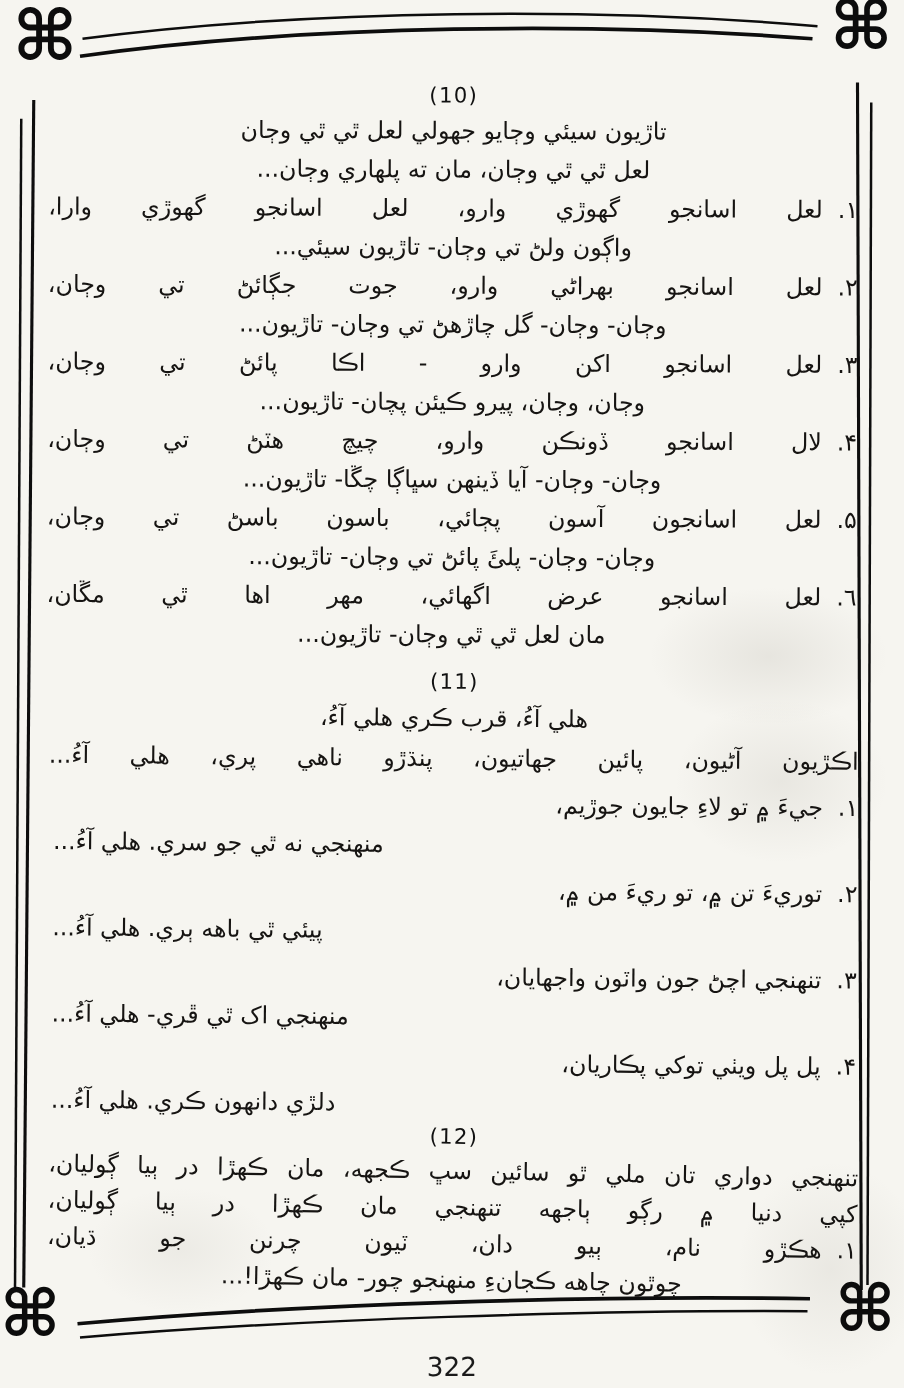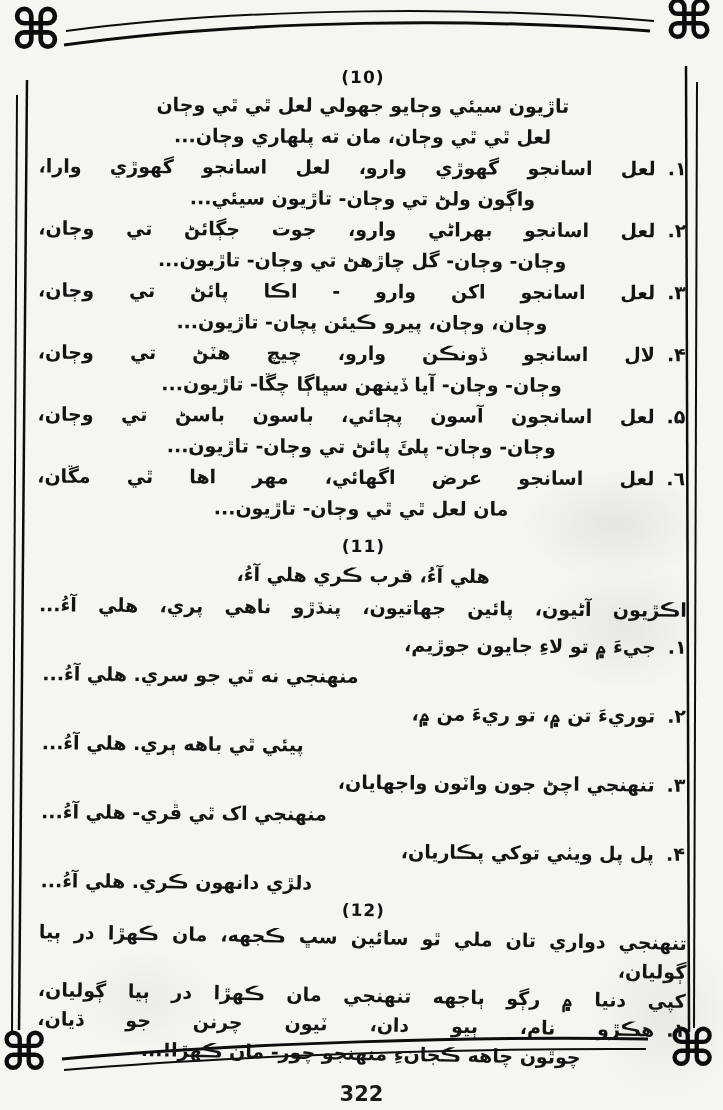--- a/index.html
+++ b/index.html
@@ -17,40 +17,40 @@
   }
   .orn{position:absolute;color:#0c0c0c;font-weight:700;line-height:1;}
   .orn-tl{left:10px;top:2px;font-size:56px;}
   .orn-tr{left:664px;top:-6px;font-size:54px;}
   .orn-bl{left:0px;top:1026px;font-size:52px;}
   .orn-br{left:668px;top:1022px;font-size:52px;}
   svg.rules{position:absolute;left:0;top:0;pointer-events:none;}
 
   .content{
     position:absolute;left:38px;top:64px;width:648px;
-    direction:rtl;color:#161412;font-weight:700;
+    direction:rtl;color:#161412;font-weight:400;
   }
   .sec-num{direction:ltr;text-align:center;font-size:17px;line-height:26px;letter-spacing:1px;color:#111;}
   .line{font-size:19px;}
   .sec10{transform:rotate(0.25deg);}
   .sec10 .line{line-height:31px;}
   .sec11{margin-top:9px;transform:rotate(0.5deg);}
   .sec11 .line{line-height:32px;}
   .sec11 .verse{margin-top:5px;}
   .sec12{margin-top:4px;transform:rotate(1.05deg);transform-origin:100% 50%;}
   .sec12 .line{line-height:29px;}
   .head-c{text-align:center;}
   .spread{text-align:justify;text-align-last:justify;}
   .vr{text-align:right;}
   .ref-c{text-align:center;}
   .ref-l{text-align:left;padding-left:4px;}
   .num{margin-left:12px;}
   .page-num{
     position:absolute;left:0;width:723px;top:1082px;text-align:center;
-    font-size:21px;font-weight:700;color:#1a1a1a;direction:ltr;
+    font-size:21px;font-weight:400;color:#1a1a1a;direction:ltr;
   }
 </style>
 </head>
 <body>
 
 <div class="paper-noise"></div>
 
 <svg class="rules" width="723" height="1110" viewBox="0 0 723 1110">
   <g stroke="#0d0d0d" fill="none">
     <path d="M66,31 C250,7 480,6 654,21" stroke-width="2"></path>

